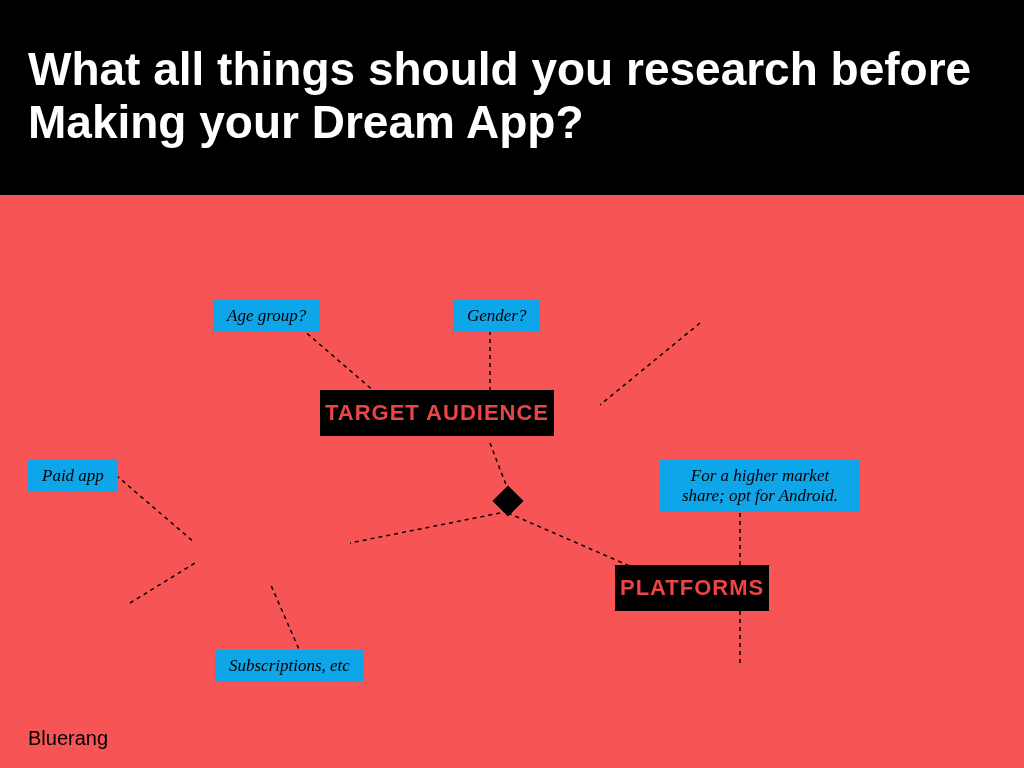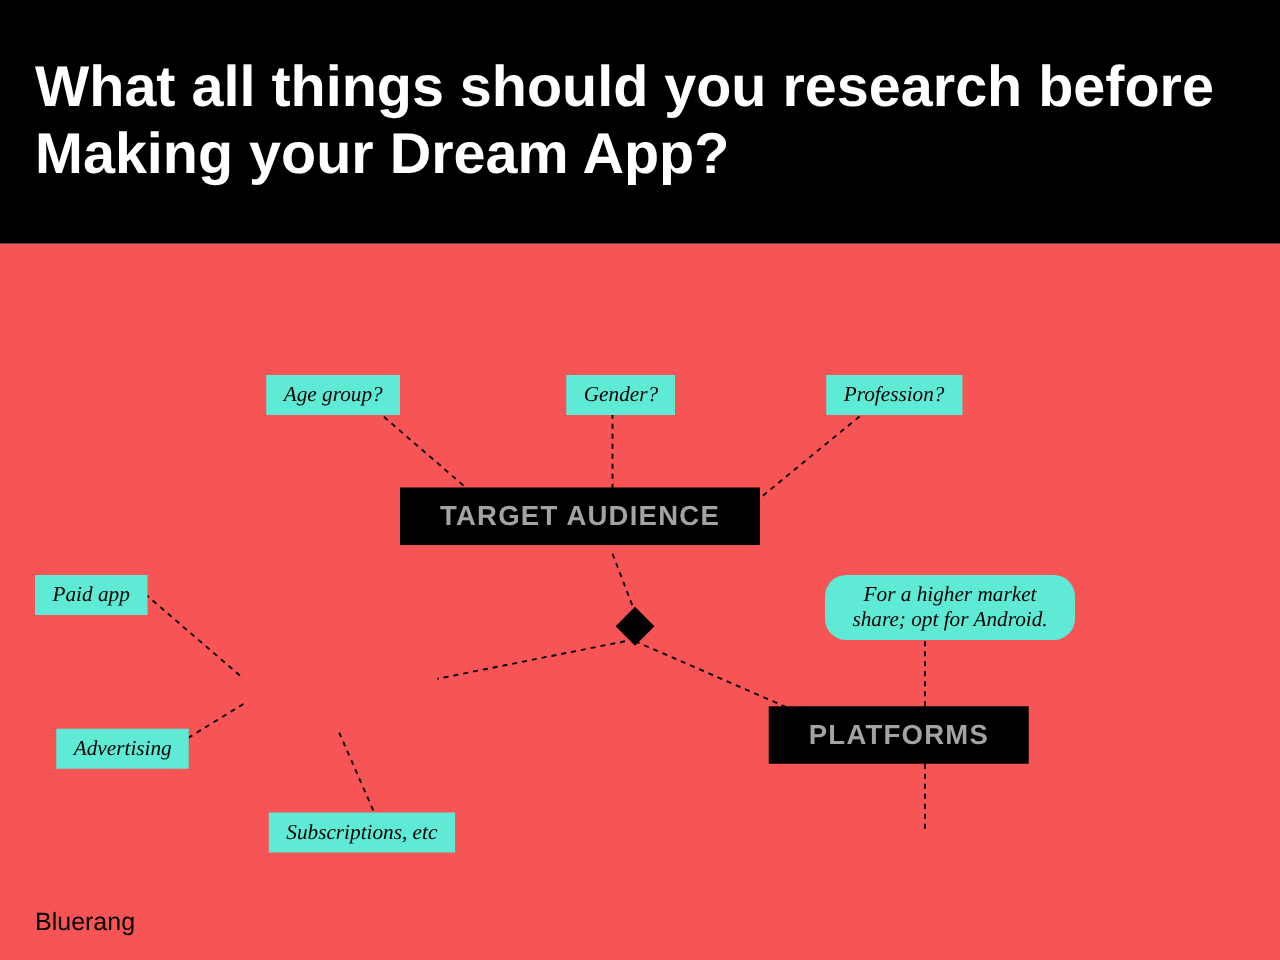--- a/index.html
+++ b/index.html
@@ -29,33 +29,33 @@
     .main {
       background: #f75555;
       width: 1024px;
       height: 573px;
       position: relative;
     }
 
     
     .label-box {
       position: absolute;
-      background: #5eead4;
+      background: #0ea5e9;
       padding: 6px 14px;
       font-style: italic;
       font-size: 17px;
       font-family: Georgia, serif;
       white-space: nowrap;
     }
 
     .dark-box {
       position: absolute;
       background: #000;
-      color: #a3a3a3;
-      padding: 10px 32px;
+      color: #ef4444;
+      padding: 10px 5px;
       font-family: Arial, sans-serif;
       font-weight: 900;
       font-size: 22px;
       letter-spacing: 1px;
       white-space: nowrap;
     }
 
     
     .target-audience {
       left: 320px;
@@ -111,21 +111,20 @@
       top: 455px;
     }
 
     
     .higher-market {
       left: 660px;
       top: 265px;
       text-align: center;
       white-space: normal;
       width: 200px;
-      border-radius: 17px;
     }
 
     
     .high-end {
       left: 668px;
       top: 450px;
       text-align: center;
       white-space: normal;
       width: 200px;
     }
@@ -197,46 +196,40 @@
   </svg>
 
   <div class="label-box age-group">
     <span>Age group?</span>
   </div>
 
   <div class="label-box gender">
     <span>Gender?</span>
   </div>
 
-  <div class="label-box profession">
-    <span>Profession?</span>
-  </div>
 
   <div class="dark-box target-audience">
     <span>TARGET AUDIENCE</span>
   </div>
 
   <div class="diamond"></div>
 
   <div class="label-box paid-app">
     <span>Paid app</span>
   </div>
 
   <div class="label-box higher-market">
     <span>For a higher market share; opt for Android.</span>
   </div>
 
 
   <div class="dark-box platforms">
     <span>PLATFORMS</span>
   </div>
 
-  <div class="label-box advertising">
-    <span>Advertising</span>
-  </div>
 
   <div class="label-box subscriptions">
     <span>Subscriptions, etc</span>
   </div>
 
 
   <div class="branding">
     <span>Bluerang</span>
   </div>
 

